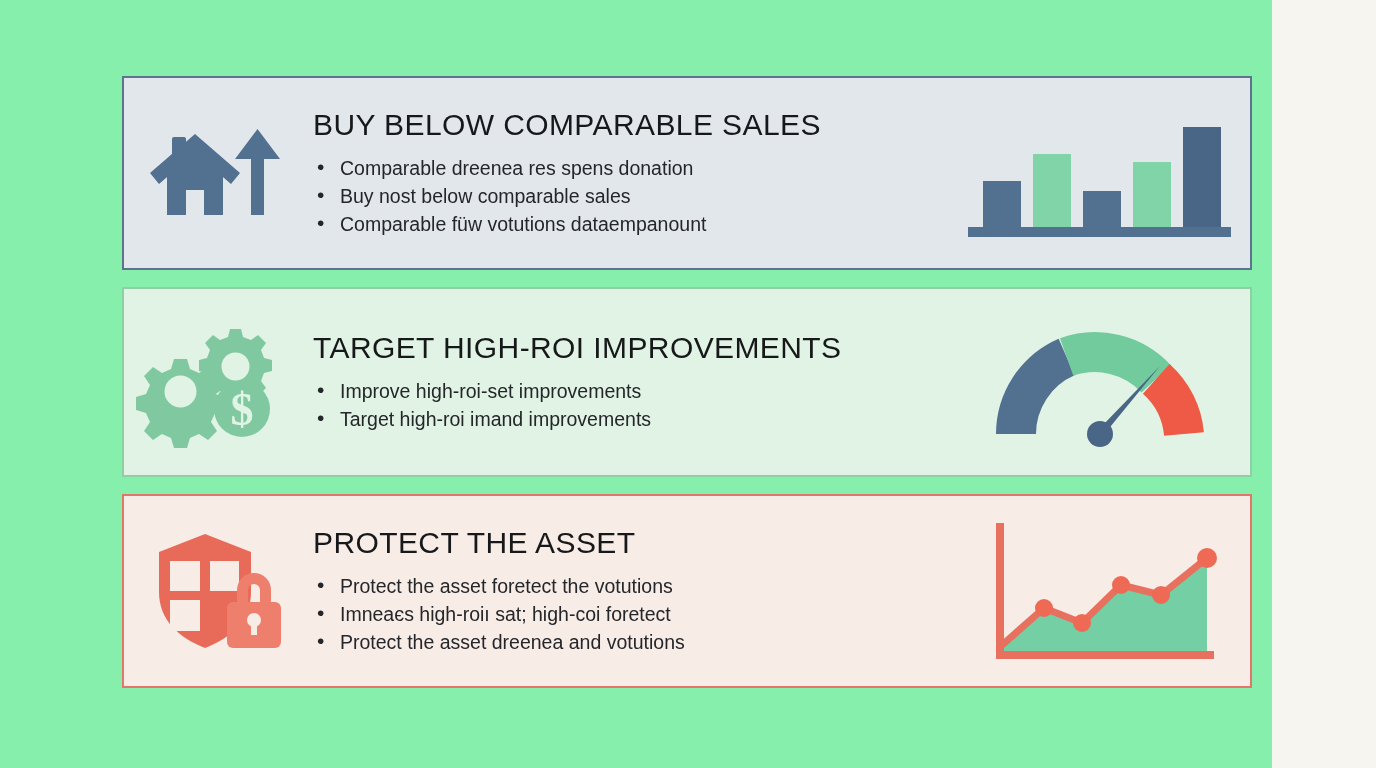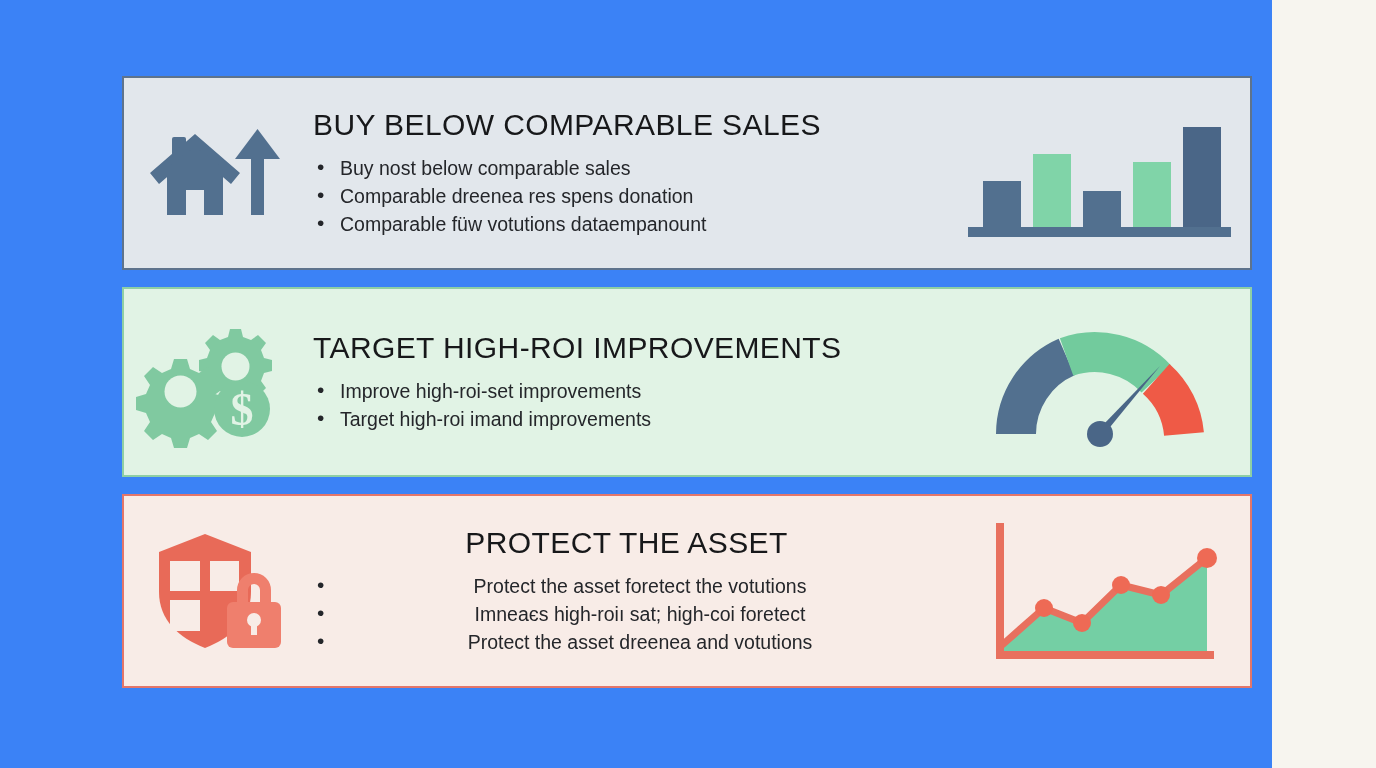--- a/index.html
+++ b/index.html
@@ -15,37 +15,37 @@
     background: #f7f5ef;
     font-family: "Liberation Sans", "DejaVu Sans", sans-serif;
     position: relative;
   }
 
   #board {
     position: absolute;
     left: 0; top: 0;
     width: 1272px;
     height: 768px;
-    background: #3b82f6;
+    background: #86efac;
     text-decoration: underline;
   }
 
   .card {
     position: absolute;
     left: 122px;
     width: 1130px;
     display: flex;
     align-items: center;
     border-style: solid;
     border-width: 2px;
   }
 
   #card-0 { top: 76px;  height: 194px; background: #e2e7ec; border-color: #5e738c; }
   #card-1 { top: 287px; height: 190px; background: #e1f3e5; border-color: #8ecfa4; }
-  #card-2 { top: 494px; height: 194px; background: #f8ece7; border-color: #e3766a; text-align: center; }
+  #card-2 { top: 494px; height: 194px; background: #f8ece7; border-color: #e3766a; }
 
   .card-icon {
     width: 185px;
     min-width: 185px;
     height: 100%;
     display: flex;
     align-items: center;
     justify-content: center;
   }
 
@@ -119,22 +119,22 @@
 
           <rect x="104" y="40" width="13" height="60"></rect>
           <path d="M110.5 14 L133 44 L88 44 Z"></path>
         </g>
       </svg>
     </div>
 
     <div class="card-body">
       <h2 class="card-title">BUY BELOW COMPARABLE SALES</h2>
       <ul class="bullets">
+        <li class="bullet">Comparable dreenea res spens donation</li>
         <li class="bullet">Buy nost below comparable sales</li>
-        <li class="bullet">Comparable dreenea res spens donation</li>
         <li class="bullet">Comparable füw votutions dataempanount</li>
       </ul>
     </div>
 
     <div class="card-visual">
       <svg width="270" height="152" viewBox="0 0 270 152" aria-hidden="true">
 
         <rect x="18" y="84" width="38" height="46" fill="#52708f"></rect>
         <rect x="68" y="57" width="38" height="73" fill="#80d4a8"></rect>
         <rect x="118" y="94" width="38" height="36" fill="#52708f"></rect>

